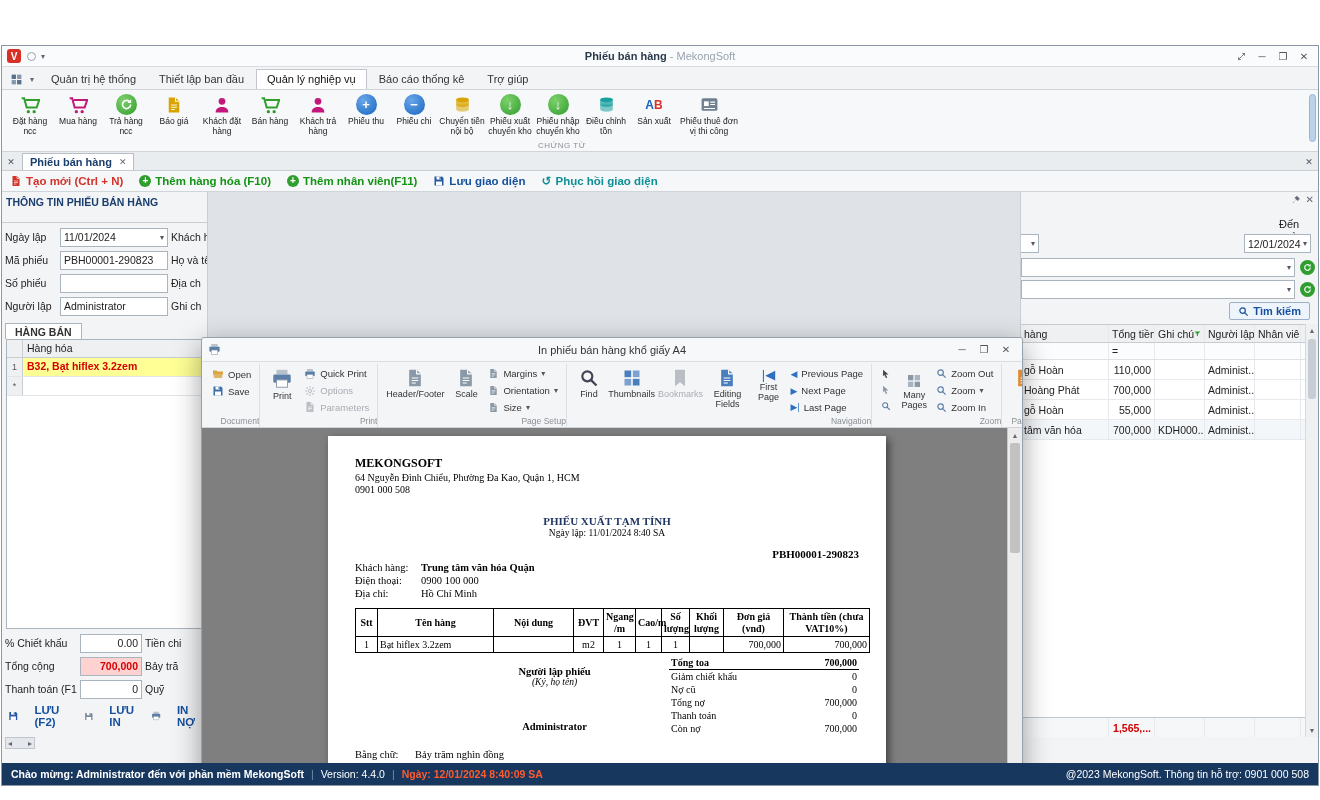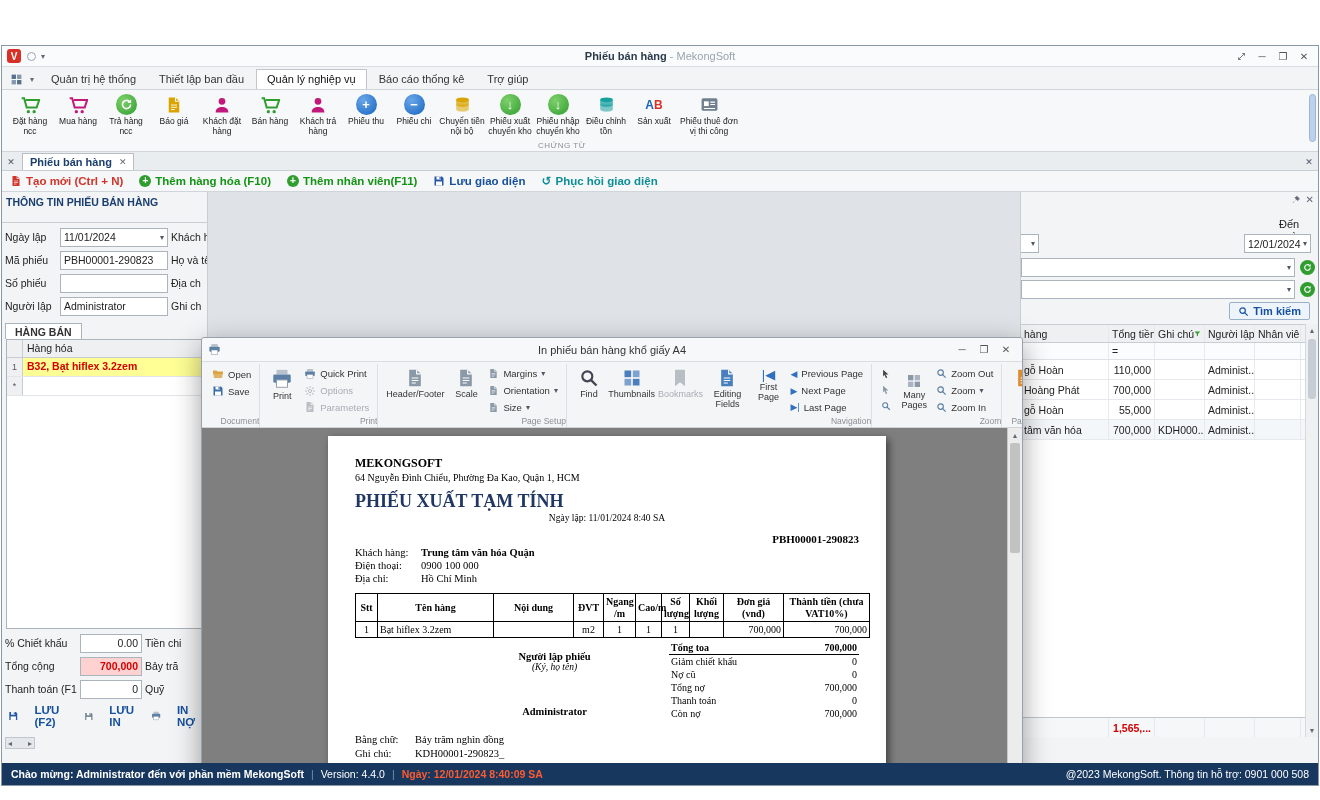--- a/index.html
+++ b/index.html
@@ -168,21 +168,21 @@
   .pv-vscroll { position:absolute; right:0; top:0; bottom:15px; width:15px; background:#ececec; border-left:1px solid #c8c8c8; }
   .pv-vscroll .arr, .pv-hscroll .arr { color:#667; font-size:7px; display:flex; align-items:center; justify-content:center; }
   .pv-vscroll .arr { height:14px; }
   .pv-vthumb { margin:1px 2px; height:110px; background:#c2c2c2; border-radius:2px; }
 
   .paper { position:absolute; left:126px; top:8px; width:558px; min-height:620px; background:#fff;
            box-shadow:3px 3px 8px rgba(0,0,0,.5); padding:20px 27px 24px;
            font-family:"Liberation Serif","DejaVu Serif",serif; color:#000; }
   .p-company { font-size:12px; font-weight:bold; }
   .p-addr, .p-phone { font-size:10px; margin-top:1px; }
-  .p-title { font-size:18px; font-weight:bold; color:#203763; margin-top:8px; }
+  .p-title { text-align:center; font-size:11px; font-weight:bold; color:#203763; margin-top:20px; }
   .p-date { text-align:center; font-size:9.5px; margin-top:1px; }
   .p-code { text-align:right; font-size:11px; font-weight:bold; margin-top:10px; }
   .p-cline { font-size:10.5px; margin-top:2px; }
   .p-cline .cl { display:inline-block; width:66px; }
   .p-table { width:100%; border-collapse:collapse; margin-top:9px; table-layout:fixed; }
   .p-table th, .p-table td { border:1px solid #000; font-size:10px; padding:2px 2px; }
   .p-table th { font-weight:bold; text-align:center; line-height:1.15; }
   .p-table td { height:16px; }
   .ta-c { text-align:center; } .ta-r { text-align:right; } .ta-l { text-align:left; }
   .p-after { display:flex; margin-top:3px; }
@@ -898,20 +898,21 @@
             </div>
             <div class="rb-glabel">Page B...</div>
           </div>
 
         </div>
 
         <div class="dlg-preview">
           <div class="paper">
             <div class="p-company">MEKONGSOFT</div>
             <div class="p-addr">64 Nguyễn Đình Chiểu, Phường Đa Kao, Quận 1, HCM</div>
+            <div class="p-phone">0901 000 508</div>
             <div class="p-title">PHIẾU XUẤT TẠM TÍNH</div>
             <div class="p-date">Ngày lập: 11/01/2024 8:40 SA</div>
             <div class="p-code">PBH00001-290823</div>
             <div class="p-cline">
               <span class="cl">Khách hàng:</span><b>Trung tâm văn hóa Quận</b>
             </div>
             <div class="p-cline">
               <span class="cl">Điện thoại:</span><span>0900 100 000</span>
             </div>
             <div class="p-cline">

